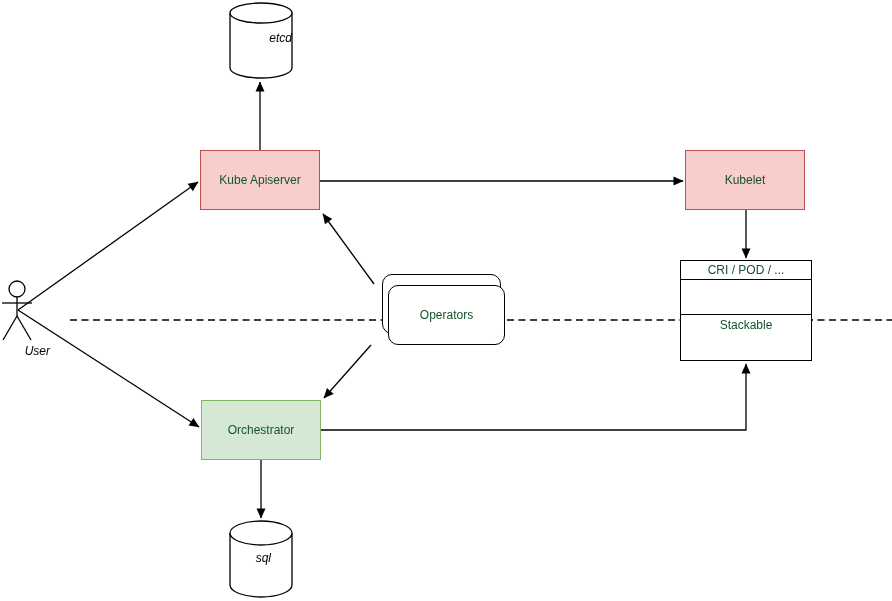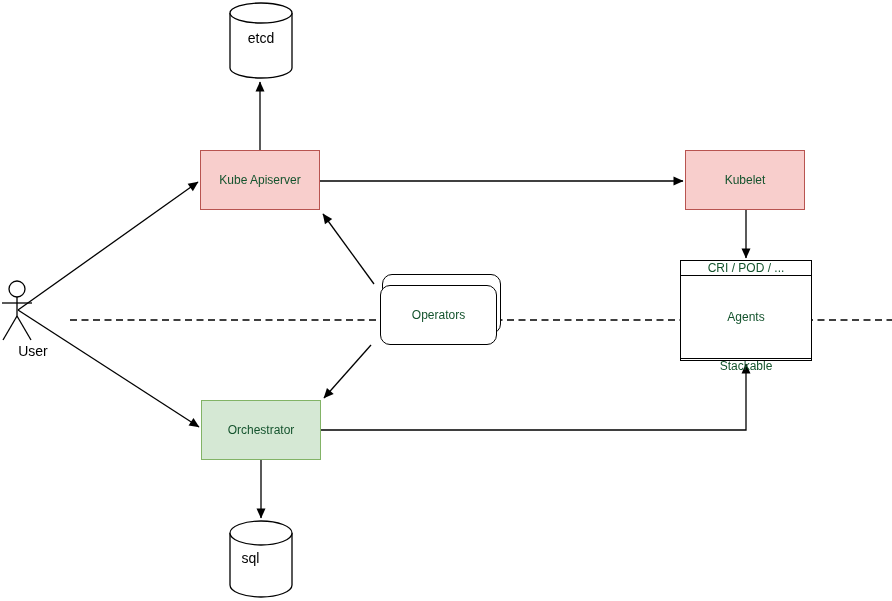--- a/index.html
+++ b/index.html
@@ -51,31 +51,32 @@
   .cri-row-top    { height: 19px; border-bottom: 1.3px solid #000; }
   .cri-row-mid    { flex: 1; }
   .cri-row-bottom { height: 21px; border-top: 1.3px solid #000; }
 
   #operators-back {
     left: 382px; top: 274px; width: 119px; height: 60px;
     border-radius: 10px;
     z-index: 1;
   }
   #operators-front {
-    left: 380px; top: 285px; width: 117px; height: 60px;
+    left: 388px; top: 285px; width: 117px; height: 60px;
     border-radius: 10px;
     z-index: 2;
   }
   .shape-label {
     position: absolute;
-    font-size: 14px;
+    font-size: 12px;
     color: #000000;
-    text-align: center;
+    text-align: right;
     z-index: 3;
     line-height: 14px;
+    font-style: italic;
   }
   #etcd-label { left: 230px; top: 31px;  width: 62px; }
   #sql-label  { left: 230px; top: 551px; width: 41px; }
   #user-label { left: 16px;   top: 344px; width: 34px; }
 </style>
 </head>
 <body>
 
 <div class="canvas">
 
@@ -126,23 +127,20 @@
   </div>
 
   <div class="node node-green" id="orchestrator">
     <span>Orchestrator</span>
   </div>
 
   <div class="node node-plain" id="cri-stack">
     <div class="cri-row cri-row-top">
       <span>CRI / POD / ...</span>
     </div>
-    <div class="cri-row cri-row-mid">
-      <span>Agents</span>
-    </div>
     <div class="cri-row cri-row-bottom">
       <span>Stackable</span>
     </div>
   </div>
 
   <div class="node node-plain" id="operators-back"></div>
   <div class="node node-plain" id="operators-front">
     <span>Operators</span>
   </div>
 

